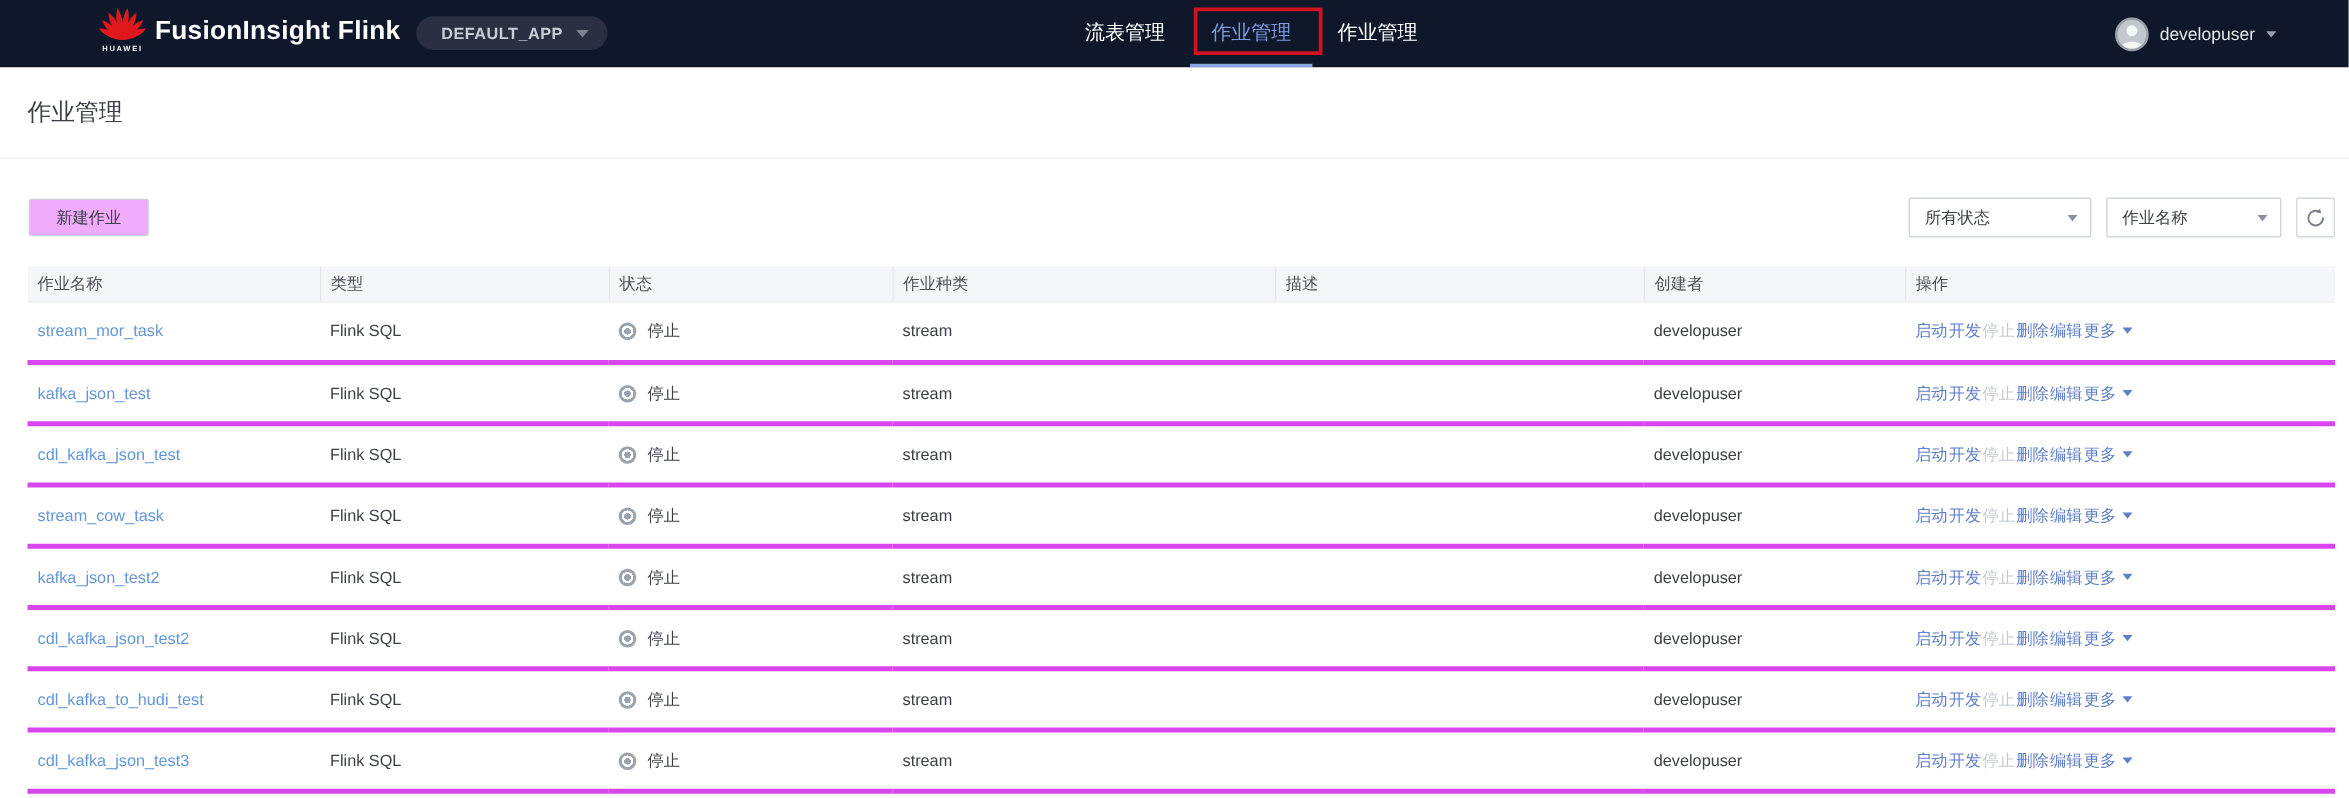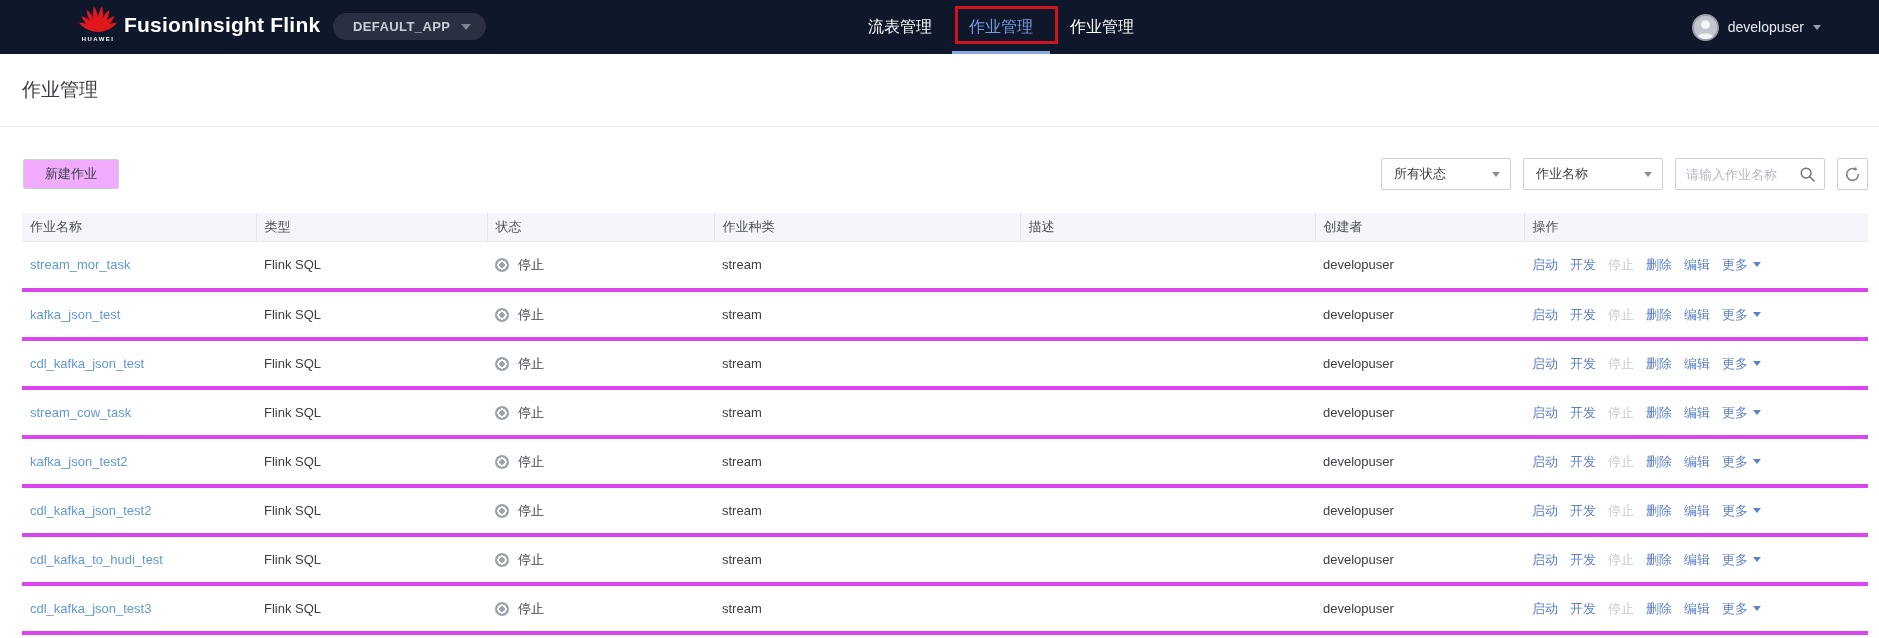--- a/index.html
+++ b/index.html
@@ -42,21 +42,21 @@
     background:#f0abfc; border:1px solid #ccd0d7; border-radius:2px;
     font-size:13px; color:#3c4046; display:flex; align-items:center; justify-content:center; cursor:pointer;
     font-family:"Liberation Sans", sans-serif;
   }
   .filters { position:absolute; top:158px; right:11px; height:32px; display:flex; gap:12px; }
   .select-box {
     height:32px; background:#ffffff; border:1px solid #ccd0d7; border-radius:2px;
     display:flex; align-items:center; justify-content:space-between;
     padding:0 10px 0 12px; font-size:13px; color:#3c4046; cursor:pointer;
   }
-  .select-status { width:130px; }
+  .select-status { width:146px; }
   .select-field { width:140px; }
   .select-box .caret-down { border-top-color:#8a8f99; border-left-width:4px; border-right-width:4px; border-top-width:5px; }
   .search-box {
     width:150px; height:32px; background:#ffffff; border:1px solid #ccd0d7; border-radius:2px;
     display:flex; align-items:center; padding:0 8px 0 10px;
   }
   .search-box input { flex:1; min-width:0; border:none; outline:none; font-size:13px; color:#333; font-family:"Liberation Sans", sans-serif; }
   .search-box input::placeholder { color:#b4b9c1; }
   .refresh-btn { width:31px; height:32px; background:#ffffff; border:1px solid #ccd0d7; border-radius:2px; display:flex; align-items:center; justify-content:center; cursor:pointer; }
 
@@ -71,21 +71,21 @@
   .job-table tbody td {
     height:49px; border-bottom:4px solid #d946ef; font-size:13px; color:#3c4046;
     padding:0 0 0 8px; white-space:nowrap; overflow:hidden; background:#ffffff;
   }
   .job-link { color:#6397d8; cursor:pointer; text-decoration:none; }
   .status-cell { display:flex; align-items:center; }
   .status-icon {
     width:14px; height:14px; border-radius:50%; margin-right:9px; flex:0 0 auto;
     background:radial-gradient(closest-side, #9ba3ad 0 38%, #ffffff 38% 66%, #9ba3ad 66% 100%);
   }
-  .actions { display:flex; align-items:center; gap:12px; font-size:13px; }
+  .actions { display:flex; align-items:center; gap:1px; font-size:13px; }
   .action-link { color:#5e7fc9; cursor:pointer; }
   .action-link.disabled { color:#c5cad2; cursor:default; }
   .more-link { display:flex; align-items:center; gap:5px; }
   .more-caret { width:0; height:0; border-left:4px solid transparent; border-right:4px solid transparent; border-top:5px solid #5e7fc9; }
 </style>
 </head>
 <body>
 
 <div class="navbar">
 
@@ -148,27 +148,20 @@
 <button class="new-job-btn">新建作业</button>
 
 <div class="filters">
   <div class="select-box select-status">
     <span>所有状态</span>
     <span class="caret-down"></span>
   </div>
   <div class="select-box select-field">
     <span>作业名称</span>
     <span class="caret-down"></span>
-  </div>
-  <div class="search-box">
-    <input type="text" placeholder="请输入作业名称" style="">
-    <svg width="17" height="17" viewBox="0 0 18 18">
-      <circle cx="7.5" cy="7.5" r="5.2" fill="none" stroke="#6d737c" stroke-width="1.5"></circle>
-      <line x1="11.6" y1="11.6" x2="16" y2="16" stroke="#6d737c" stroke-width="1.5" stroke-linecap="round"></line>
-    </svg>
   </div>
   <div class="refresh-btn">
     <svg width="17" height="17" viewBox="0 0 18 18">
       <path d="M15.2,9 A6.2,6.2 0 1 1 12.7,4" fill="none" stroke="#7a8089" stroke-width="1.6" stroke-linecap="round"></path>
       <path d="M12.9,0.8 L13.3,4.6 L9.5,4.2 Z" fill="#7a8089"></path>
     </svg>
   </div>
 </div>
 
 <table class="job-table">

